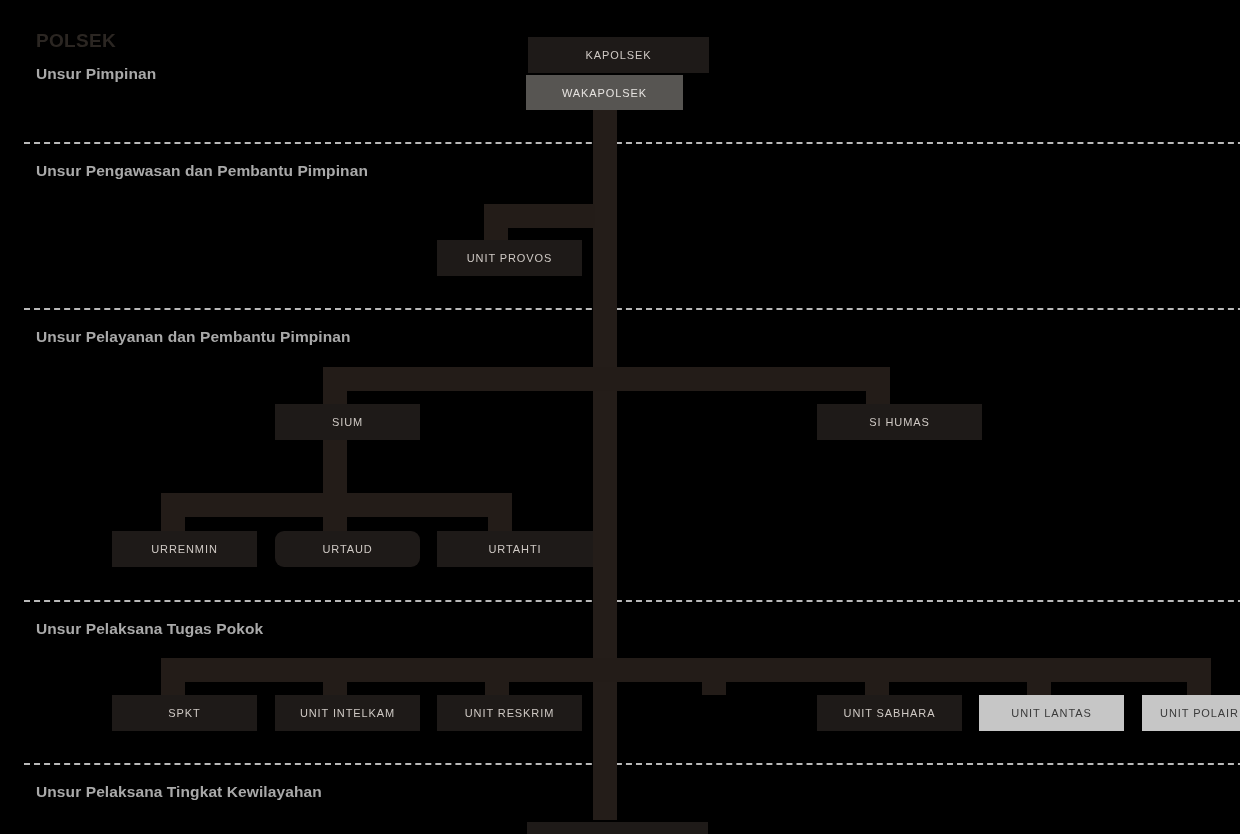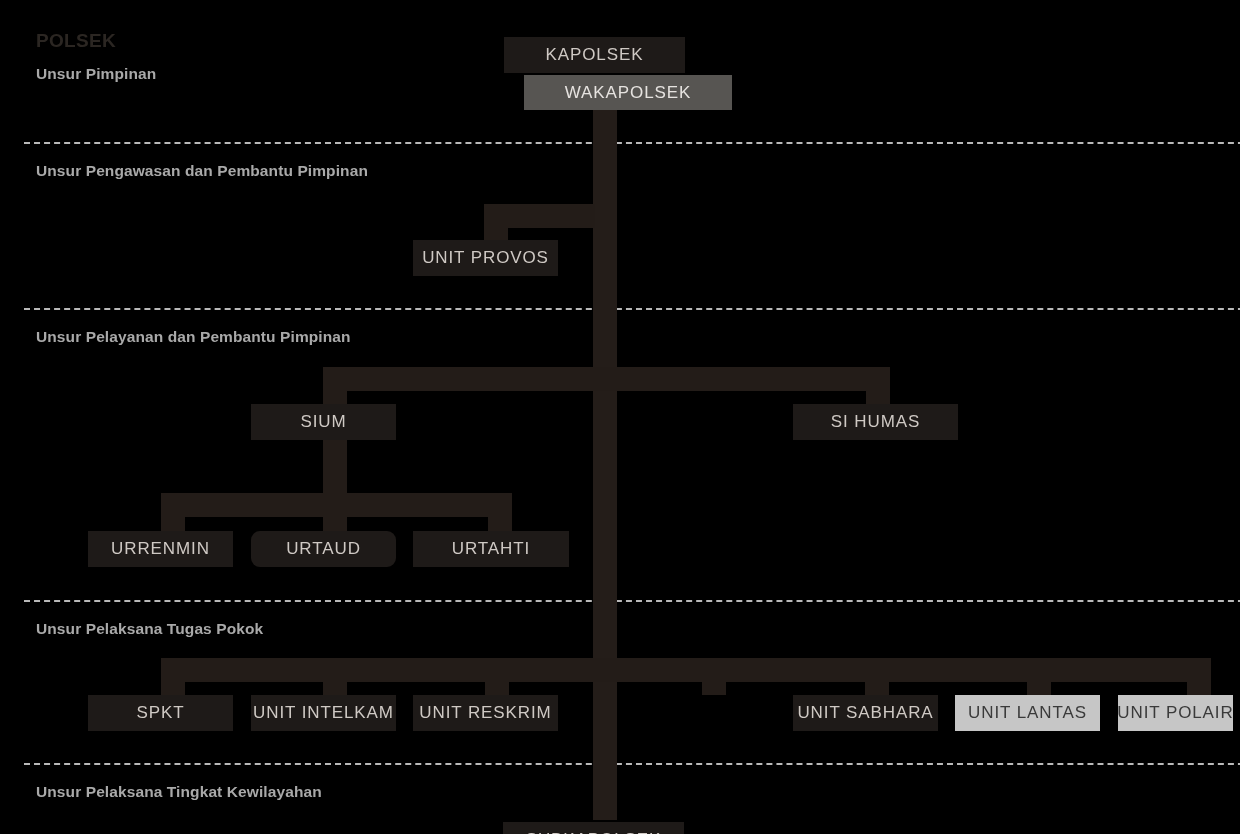--- a/index.html
+++ b/index.html
@@ -50,28 +50,29 @@
     height: 0px;
     border-top: 2px dashed #b9b9b9;
   }
 
   
   .node {
     position: absolute;
     height: 36px;
     background: #1e1a18;
     color: #cfc9c4;
-    font-size: 17px;
+    font-size: 11px;
     letter-spacing: 0.9px;
     display: flex;
     align-items: center;
     justify-content: center;
     text-align: center;
     white-space: nowrap;
     overflow: hidden;
+    margin-left: 24px;
   }
 
   .node.gray {
     background: #575552;
     color: #e6e3e0;
   }
 
   .node.light {
     background: #c6c6c6;
     color: #3a3a3a;
@@ -115,21 +116,21 @@
 
   <div class="divider" style="top:118px;"></div>
   <div class="divider" style="top:284px;"></div>
   <div class="divider" style="top:576px;"></div>
   <div class="divider" style="top:739px;"></div>
 
   <div class="trunk" style="left:569px; top:86px; height:710px;"></div>
 
   <div class="node" style="left:480px; top:13px; width:181px; height:36px;">KAPOLSEK</div>
 
-  <div class="node gray" style="left:500px; top:51px; width:208px; height:35px;">WAKAPOLSEK</div>
+  <div class="node gray" style="left:478px; top:51px; width:157px; height:35px;">WAKAPOLSEK</div>
 
   <div class="hline" style="left:460px; top:180px; width:111px;"></div>
   <div class="vline" style="left:460px; top:180px; height:36px;"></div>
 
   <div class="node" style="left:389px; top:216px; width:145px;">UNIT PROVOS</div>
 
   <div class="hline" style="left:299px; top:343px; width:545px;"></div>
   <div class="vline" style="left:299px; top:343px; height:37px;"></div>
   <div class="vline" style="left:842px; top:343px; height:37px;"></div>
 

